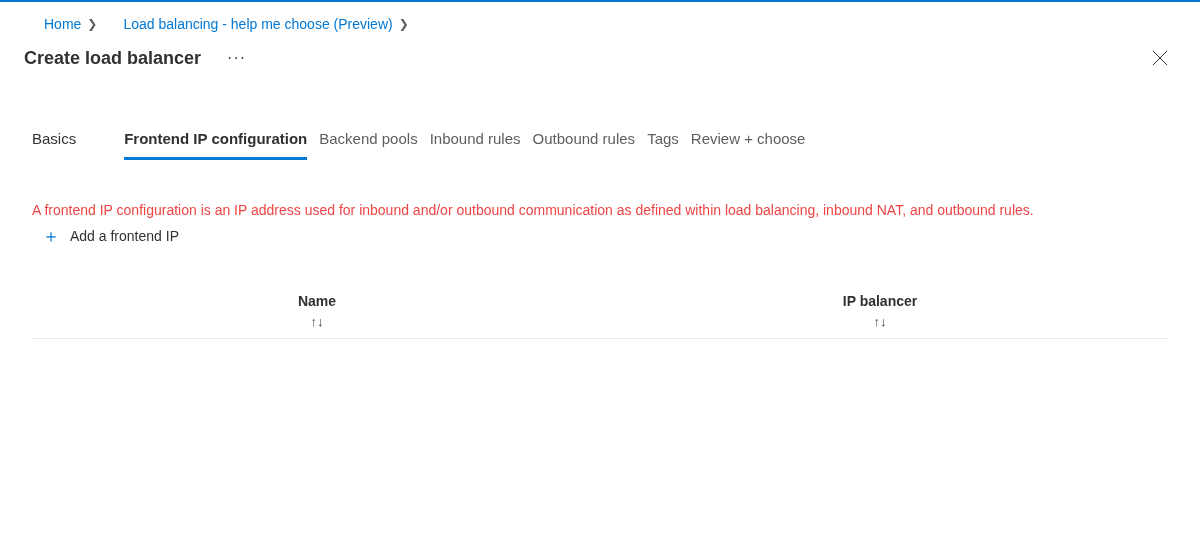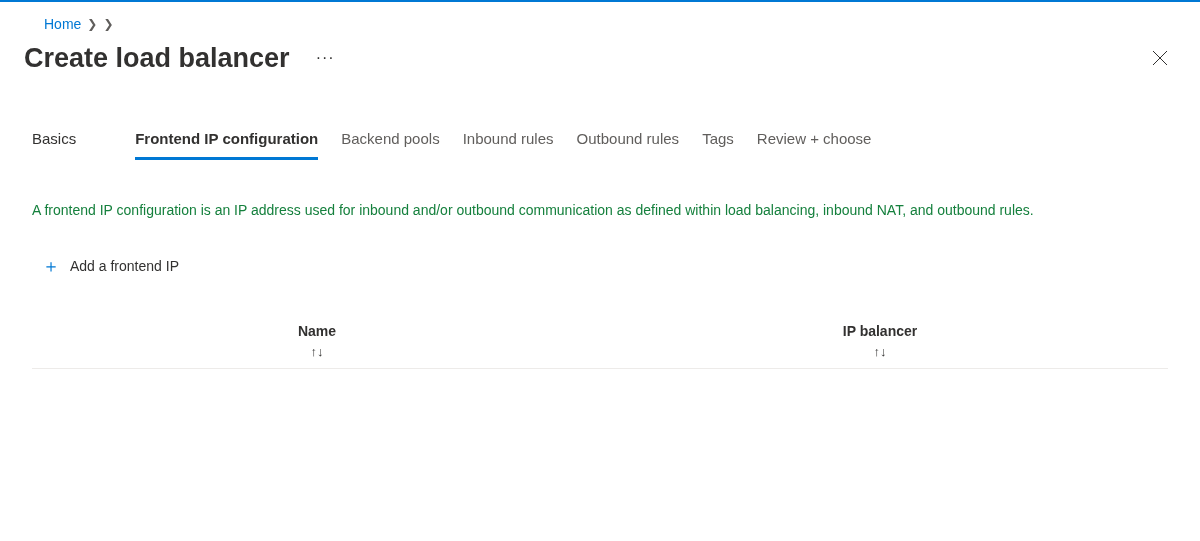--- a/index.html
+++ b/index.html
@@ -23,48 +23,48 @@
     }
     .breadcrumb a { color: #0078d4; text-decoration: none; margin-left: 20px; }
     .breadcrumb .chev { color: #605e5c; font-size: 12px; }
     .title-row {
       display: flex;
       align-items: center;
       justify-content: space-between;
       margin-bottom: 56px;
     }
     .title-left { display: flex; align-items: center; gap: 18px; }
-    h1 { font-size: 27px; font-weight: 600; color: #323130; }
+    h1 { font-size: 18px; font-weight: 600; color: #323130; }
     .more-btn {
       background: none; border: none; cursor: pointer;
       font-size: 16px; color: #323130; padding: 4px 8px; letter-spacing: 1px;
     }
     .close-btn {
       background: none; border: none; cursor: pointer;
       width: 32px; height: 32px; display: flex; align-items: center; justify-content: center;
     }
     .close-btn svg { width: 16px; height: 16px; }
     .tabs {
       display: flex;
-      gap: 23px;
+      gap: 12px;
       border-bottom: none;
       margin-bottom: 40px;
       padding-left: 8px;
     }
     .tab {
       padding: 0 0 10px 0;
       font-size: 15px;
       cursor: pointer;
       color: #605e5c;
       border-bottom: 3px solid transparent;
     }
     .tab.completed { color: #323130; }
     .tab.active { color: #323130; font-weight: 600; border-bottom-color: #0078d4; margin-left: 36px; }
     .content { padding: 0 8px; }
-    .desc { font-size: 14px; color: #15803d; line-height: 1.5; margin-bottom: 30px; max-width: 1150px; }
+    .desc { font-size: 14px; color: #ef4444; line-height: 1.5; max-width: 1150px; }
     .add-btn {
       display: inline-flex; align-items: center; gap: 10px;
       background: none; border: none; cursor: pointer;
       font-size: 14px; color: #323130; padding: 6px 0; margin-left: 10px;
       margin-bottom: 34px;
     }
     .add-btn .plus { color: #0078d4; font-size: 18px; line-height: 1; font-weight: 300; }
     .table { width: 100%; }
     .thead {
       display: flex; border-bottom: 1px solid #edebe9;
@@ -83,20 +83,21 @@
     .trow .cell.ip { flex: 1; }
   </style>
 </head>
 <body>
 
 <div class="page">
 
   <nav class="breadcrumb">
     <a href="#">Home</a>
     <span class="chev">❯</span>
+    <a href="#">Load balancing - help me choose (Preview)</a>
     <span class="chev">❯</span>
   </nav>
 
   <div class="title-row">
     <div class="title-left">
       <h1>Create load balancer</h1>
       <button class="more-btn" aria-label="More">
         <span>···</span>
       </button>
     </div>

